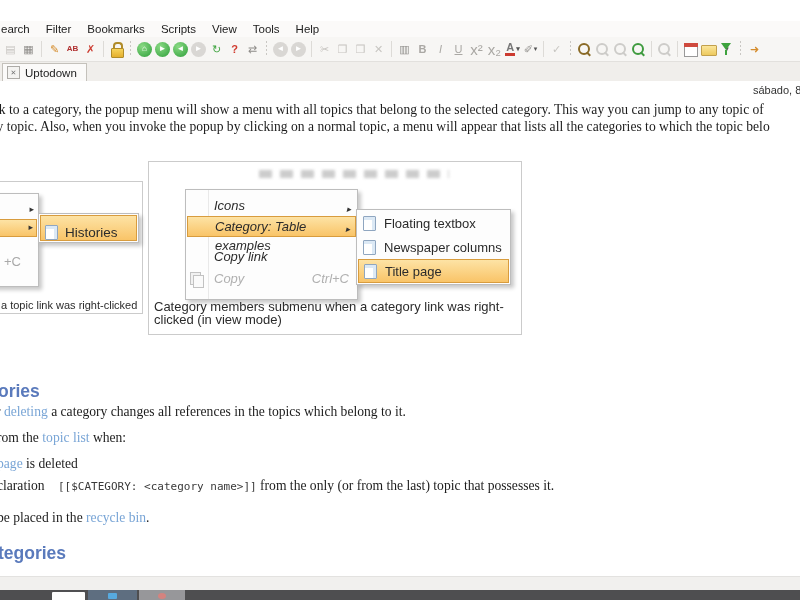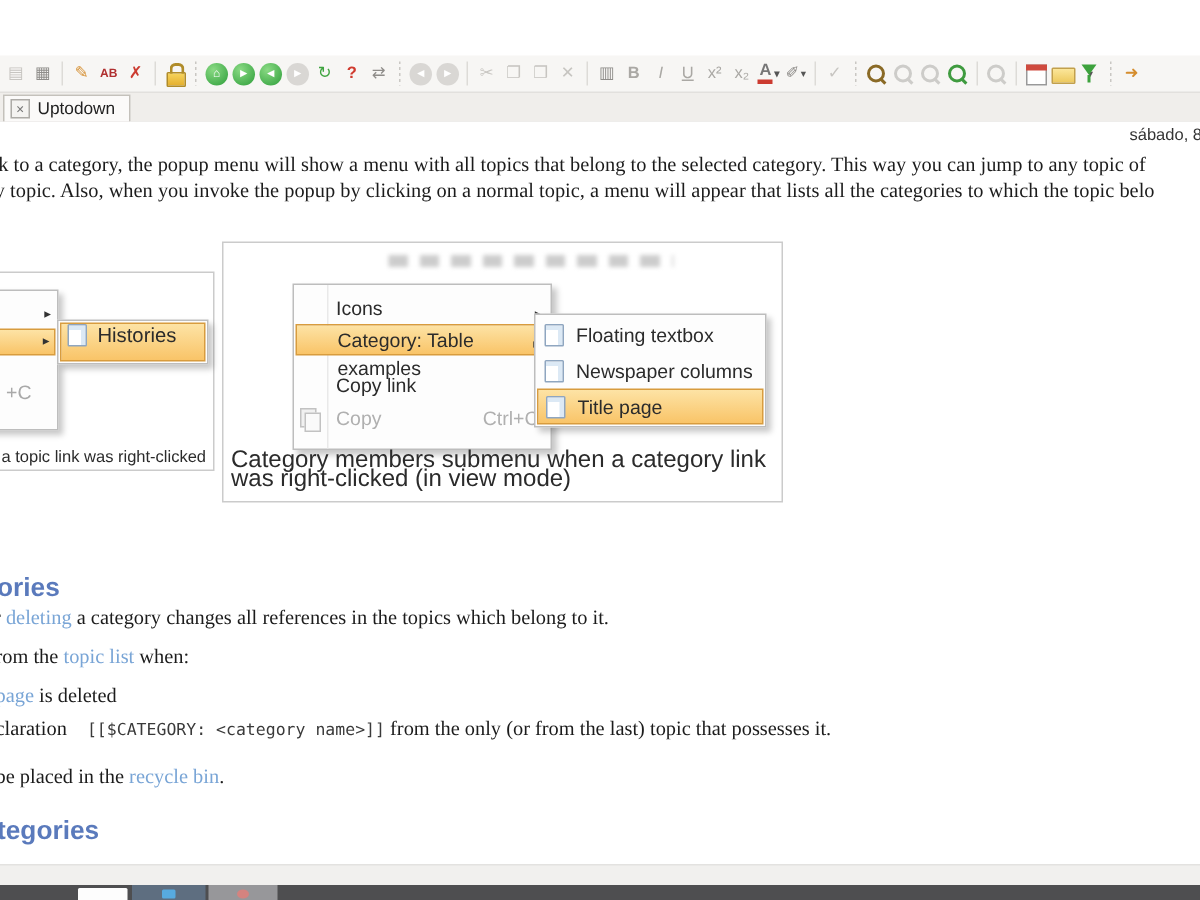--- a/index.html
+++ b/index.html
@@ -24,21 +24,21 @@
   .tdots{width:3px;height:16px;margin:0 3px;flex:0 0 auto;
     background:repeating-linear-gradient(#c9c7c3 0 2px,transparent 2px 4px);background-size:1px 100%;background-repeat:no-repeat;background-position:center;}
   .dis{color:#c7c5c1;}
   .grey{color:#8f8d8a;}
   .red{color:#cc3b30;}
   .orange{color:#d58d2e;}
   .green{color:#3fa43f;}
   .redq{color:#d03a2e;font-weight:bold;}
   .ab{font-size:8px;font-weight:bold;color:#b03030;letter-spacing:0;}
   .bold{font-weight:bold;} .italic{font-style:italic;} .underline{text-decoration:underline;}
-  .small{font-size:11px;}
+  .small{font-size:15px;}
   .btn-dis{color:#aaa8a4;}
   .green-circle,.grey-circle{border-radius:50%;width:15px;height:15px;font-size:8px;color:#fff;margin:1px;}
   .green-circle{background:radial-gradient(circle at 35% 30%,#8ada84,#2e9e3a);}
   .grey-circle{background:#d9d7d4;}
   .fontcolor{color:#777;font-weight:bold;}
   .fontcolor .glyph{border-bottom:3px solid #cc3b30;padding:0 1px;}
   .dd{font-size:7px;color:#555;margin-left:1px;}
   .mag::before{content:'';width:8px;height:8px;border:2px solid #8a6a26;border-radius:50%;position:absolute;left:2px;top:2px;}
   .mag::after{content:'';width:5px;height:2px;background:#8a6a26;position:absolute;left:10px;top:12px;transform:rotate(45deg);}
   .magdis::before{border-color:#cdccc9;} .magdis::after{background:#cdccc9;}
@@ -86,20 +86,29 @@
   .tk-blue::after{content:'';position:absolute;left:20px;top:3px;width:9px;height:6px;background:#57aadf;border-radius:1px;}
   .tk-grey{position:absolute;left:139px;top:0;width:46px;height:10px;background:#97979a;}
   .tk-grey::after{content:'';position:absolute;left:19px;top:3px;width:8px;height:6px;background:#d4837f;border-radius:50%;}
 </style>
 </head>
 <body>
 
 <div id="app">
 
 
+  <div class="menubar">
+    <span class="mitem">earch</span>
+    <span class="mitem">Filter</span>
+    <span class="mitem">Bookmarks</span>
+    <span class="mitem">Scripts</span>
+    <span class="mitem">View</span>
+    <span class="mitem">Tools</span>
+    <span class="mitem">Help</span>
+  </div>
 
   <div class="toolbar">
       <span class="tbtn dis">
         <span class="glyph">▤</span>
       </span>
       <span class="tbtn grey">
         <span class="glyph">▦</span>
       </span>
       <div class="tsep"></div>
       <span class="tbtn orange">
@@ -241,32 +250,32 @@
       <div class="shadowbox" style="left:118px;top:11px;width:78px;height:92px;">
         <div style="margin-top:7px;height:18px;position:relative;">
           <span class="marrow" style="position:absolute;right:4px;top:3px;">▸</span>
         </div>
         <div class="hl" style="height:16px;margin:0 1px;position:relative;">
           <span class="marrow" style="position:absolute;right:3px;top:2px;">▸</span>
         </div>
         <span class="menufont" style="position:absolute;left:44px;top:60px;color:#a9a9a9;">+C</span>
       </div>
       <div class="shadowbox" style="left:197px;top:31px;width:99px;padding:1px 0;">
-        <div class="menufont hl" style="height:24px;margin:0 1px;display:flex;align-items:flex-start;gap:7px;padding-left:4px;font-size:13.5px;">
+        <div class="menufont hl" style="height:24px;margin:0 1px;display:flex;align-items:flex-end;gap:7px;padding-left:4px;font-size:13.5px;">
           <span class="doc-icon"></span>
           <span>Histories</span>
         </div>
       </div>
       <div class="figcaption" style="left:160px;top:117px;white-space:nowrap;">a topic link was right-clicked</div>
     </div>
 
     <div class="figure" style="left:148px;top:80px;width:372px;height:172px;">
       <div class="blurbar" style="left:110px;top:8px;width:190px;"></div>
 
-      <div class="shadowbox" style="left:46px;top:27px;width:171px;height:109px;">
+      <div class="shadowbox" style="left:36px;top:27px;width:171px;height:109px;font-style:italic;">
         <div class="gutterline"></div>
         <div class="menufont" style="margin-top:5px;height:21px;position:relative;padding-left:28px;line-height:21px;">
           <span>Icons</span>
           <span class="marrow" style="position:absolute;right:6px;top:4px;">▸</span>
         </div>
         <div class="menufont hl" style="height:19px;margin:0 1px;position:relative;padding-left:27px;line-height:19px;">
           <span>Category: Table examples</span>
           <span class="marrow" style="position:absolute;right:5px;top:3px;">▸</span>
         </div>
         <div style="height:9px;"></div>
@@ -288,21 +297,21 @@
         <div class="menufont" style="height:24px;display:flex;align-items:center;gap:8px;padding-left:6px;">
           <span class="doc-icon"></span>
           <span>Newspaper columns</span>
         </div>
         <div class="menufont hl" style="height:22px;margin:0 1px;display:flex;align-items:center;gap:8px;padding-left:5px;">
           <span class="doc-icon"></span>
           <span>Title page</span>
         </div>
       </div>
 
-      <div class="figcaption" style="left:5px;top:139px;width:362px;font-size:16px;line-height:12.5px;">Category members submenu when a category link was right-clicked (in view mode)</div>
+      <div class="figcaption" style="left:5px;top:139px;width:362px;font-size:13px;line-height:12.5px;">Category members submenu when a category link was right-clicked (in view mode)</div>
     </div>
 
     <div class="sechead" style="left:-2px;top:300px;">ories</div>
 
     <div class="serifline" style="left:-4px;top:323px;">
       <span>r </span><a class="doclink">deleting</a><span> a category changes all references in the topics which belong to it.</span>
     </div>
 
     <div class="serifline" style="left:-3px;top:349px;">
       <span>rom the </span><a class="doclink">topic list</a><span> when:</span>

